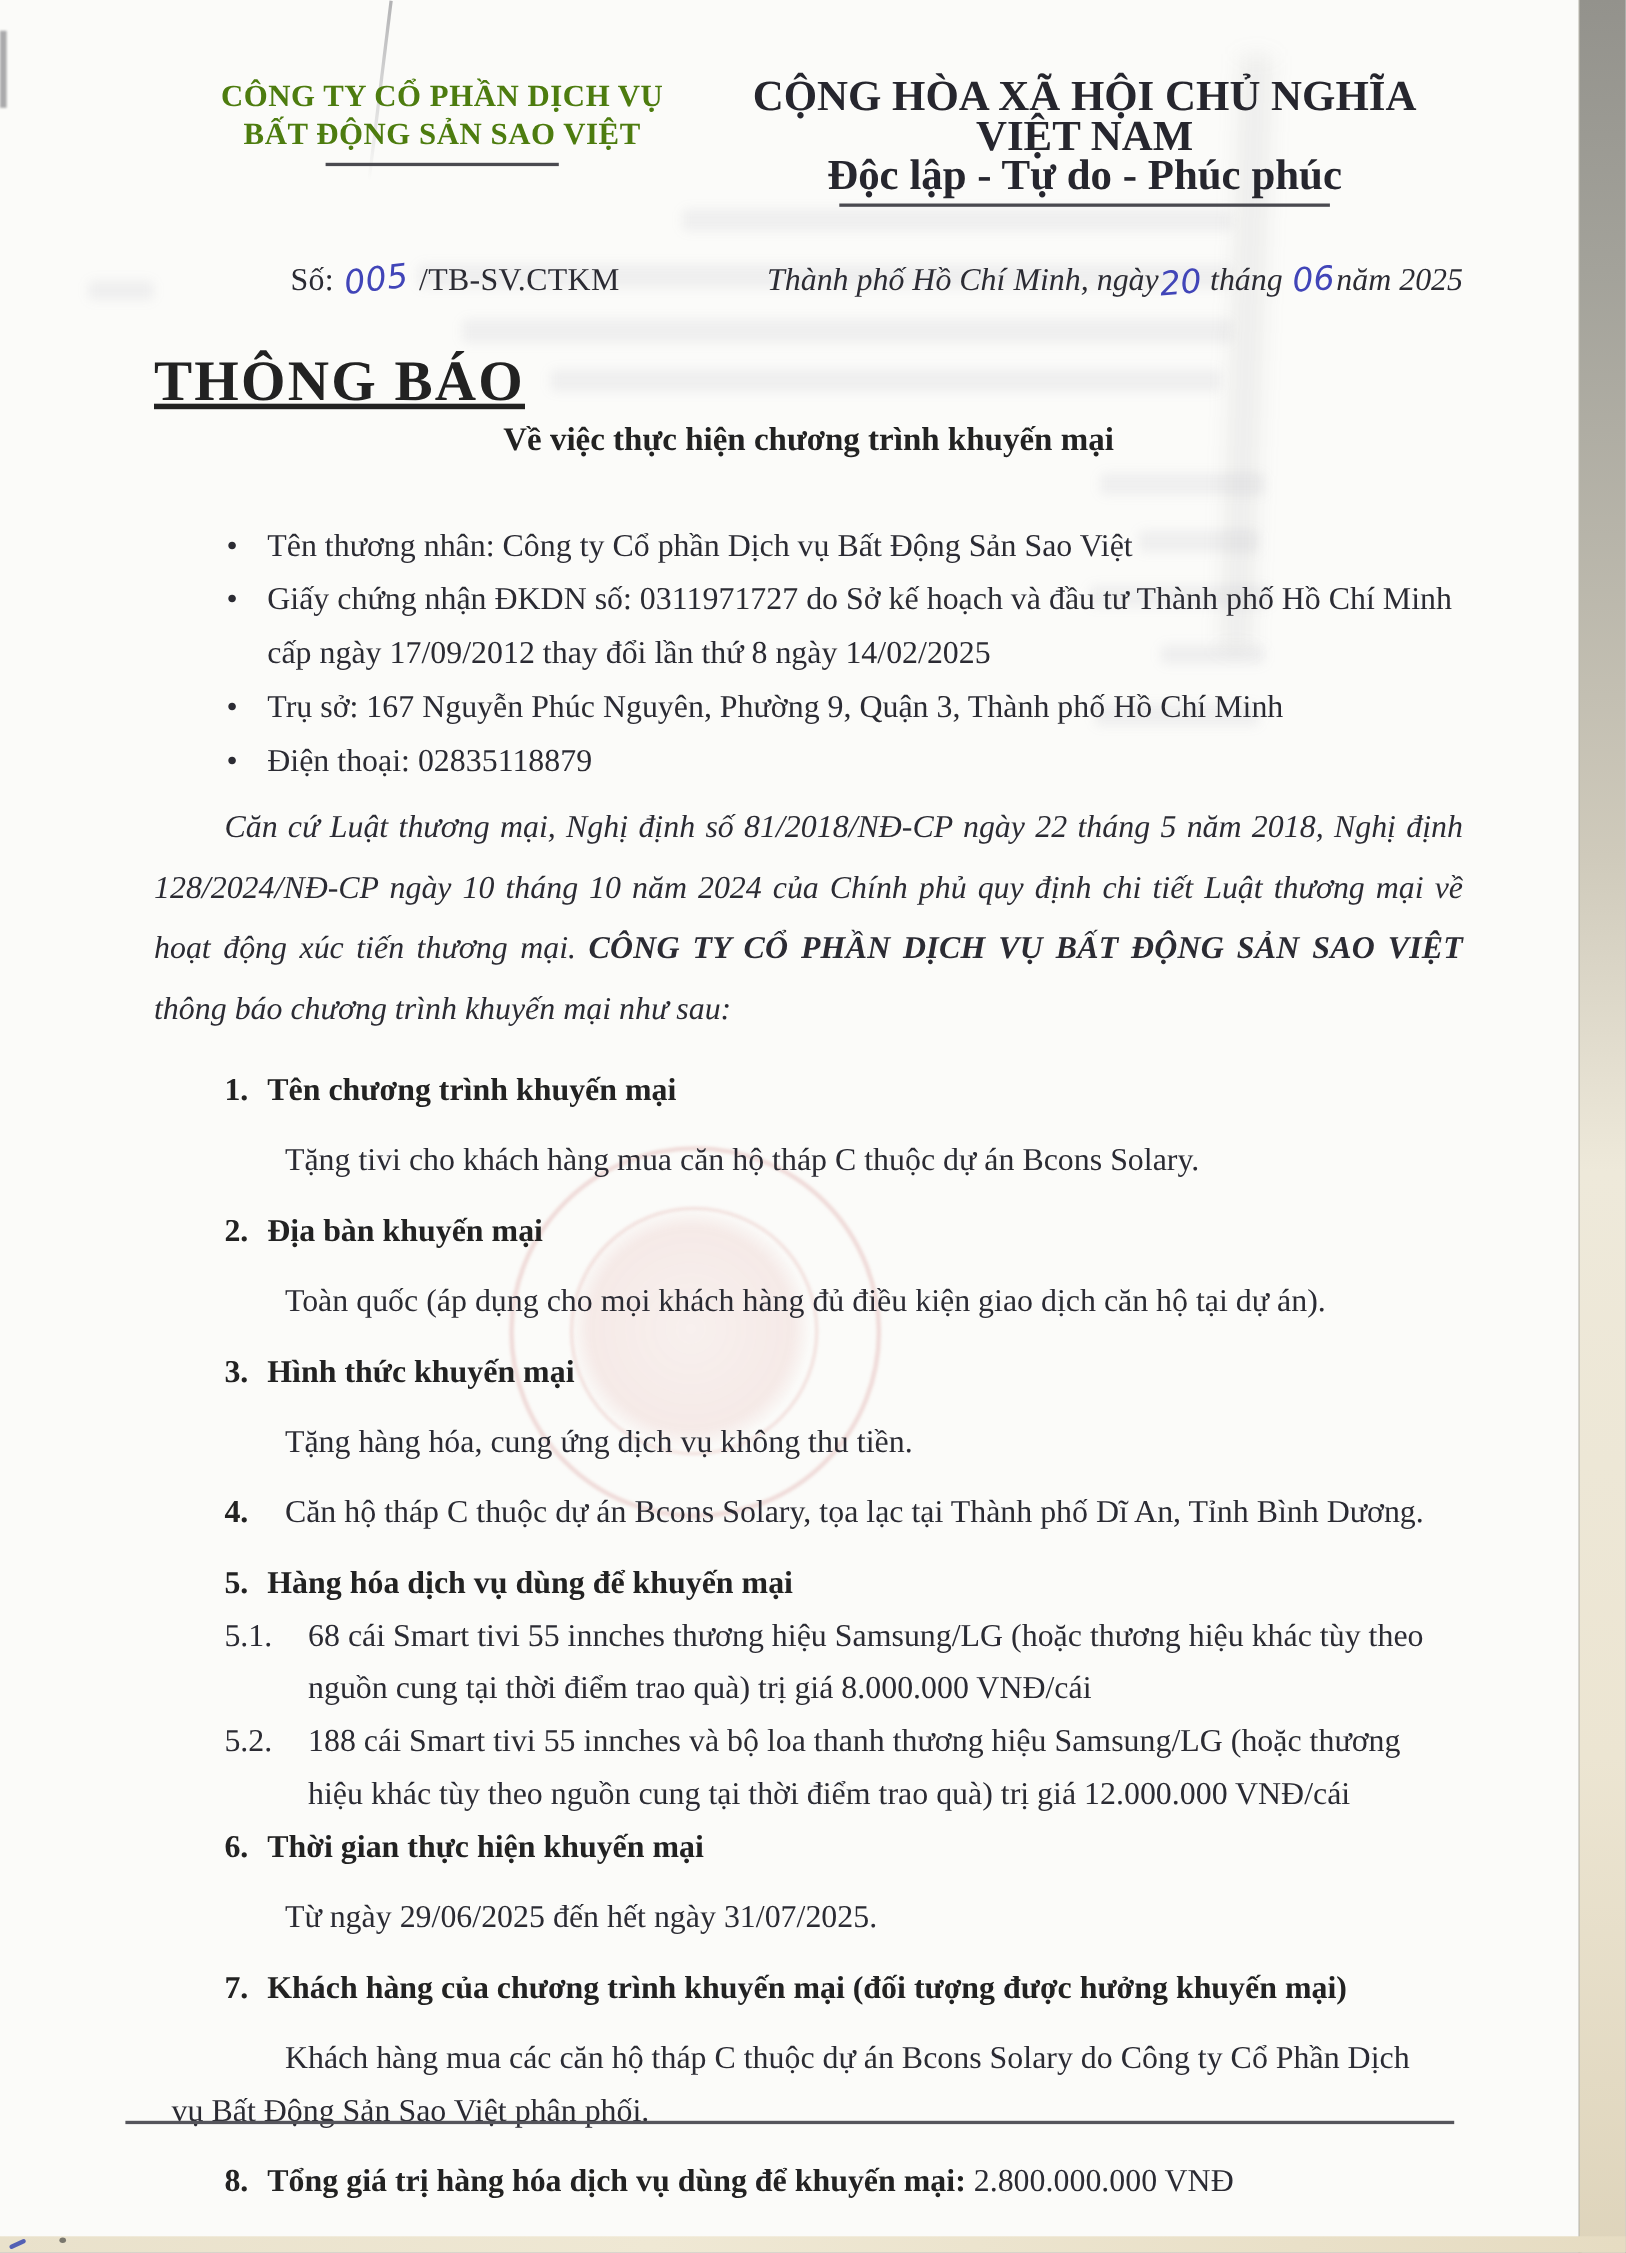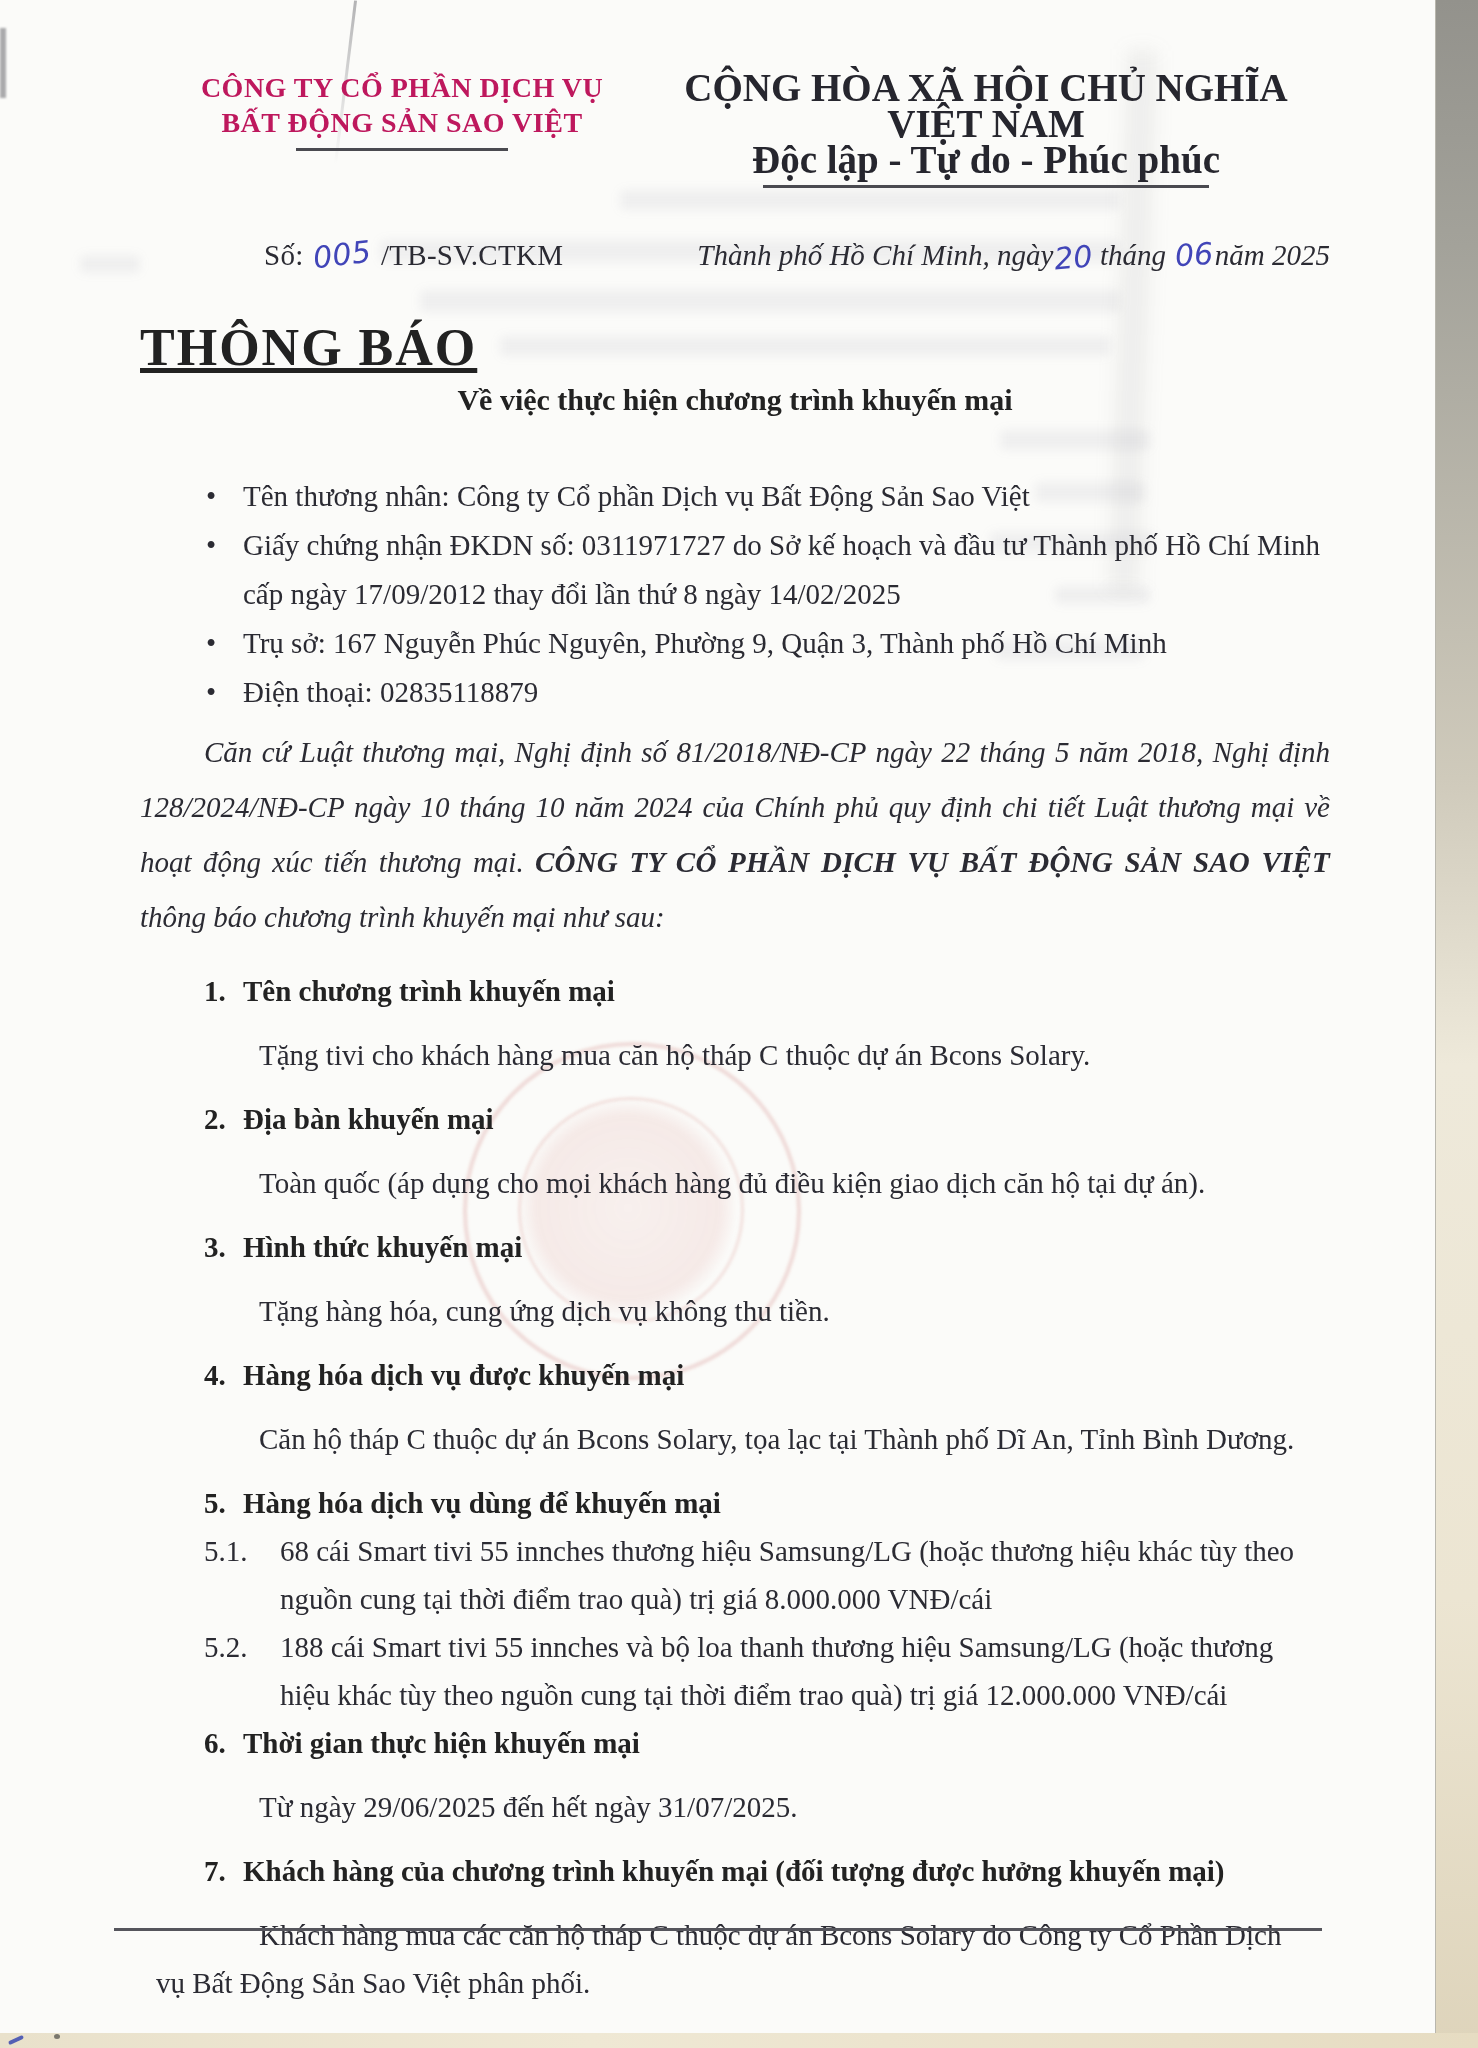--- a/index.html
+++ b/index.html
@@ -7,21 +7,21 @@
           background:#fbfbf9;font-family:"Liberation Serif","DejaVu Serif",serif;
           color:#2b2b33;}
   
   .content{position:absolute;left:140px;top:0;width:1190px;padding-top:70px;}
   .b{font-weight:bold;}
   .it{font-style:italic;}
 
   
   .header-row{display:flex;justify-content:space-between;align-items:flex-start;}
   .hdr-left{width:440px;margin-left:42px;text-align:center;font-weight:bold;
-            font-size:28px;line-height:35px;letter-spacing:.5px;color:#be185d;}
+            font-size:28px;line-height:35px;letter-spacing:.5px;color:#4d7c0f;}
   .hdr-right{width:640px;margin-right:24px;text-align:center;font-weight:bold;
              font-size:39px;line-height:36px;color:#26262e;}
   .hdr-underline-left{width:212px;border-top:3px solid #4a4a50;margin:8px auto 0;}
   .hdr-underline-right{width:446px;border-top:3px solid #4a4a50;margin:7px auto 0;}
 
   
   .ref-row{display:flex;justify-content:space-between;margin-top:42px;
            font-size:29px;line-height:49px;}
   .ref-no{margin-left:124px;letter-spacing:.3px;}
   .ref-date{font-style:italic;}
@@ -162,21 +162,21 @@
 
       <div class="sec-h"><span class="num">1.</span><span>Tên chương trình khuyến mại</span></div>
       <p class="sec-body">Tặng tivi cho khách hàng mua căn hộ tháp C thuộc dự án Bcons Solary.</p>
 
       <div class="sec-h"><span class="num">2.</span><span>Địa bàn khuyến mại</span></div>
       <p class="sec-body">Toàn quốc (áp dụng cho mọi khách hàng đủ điều kiện giao dịch căn hộ tại dự án).</p>
 
       <div class="sec-h"><span class="num">3.</span><span>Hình thức khuyến mại</span></div>
       <p class="sec-body">Tặng hàng hóa, cung ứng dịch vụ không thu tiền.</p>
 
-      <div class="sec-h"><span class="num">4.</span><span>Hàng hóa dịch vụ được khuyến mại</span></div>
+      <div class="sec-h"><span class="num">4.</span></div>
       <p class="sec-body">Căn hộ tháp C thuộc dự án Bcons Solary, tọa lạc tại Thành phố Dĩ An, Tỉnh Bình Dương.</p>
 
       <div class="sec-h"><span class="num">5.</span><span>Hàng hóa dịch vụ dùng để khuyến mại</span></div>
       <p class="subitem"><span class="subnum">5.1.</span><span>68 cái Smart tivi 55 innches thương hiệu Samsung/LG (hoặc thương hiệu khác tùy theo nguồn cung tại thời điểm trao quà) trị giá 8.000.000 VNĐ/cái</span></p>
       <p class="subitem"><span class="subnum">5.2.</span><span>188 cái Smart tivi 55 innches và bộ loa thanh thương hiệu Samsung/LG (hoặc thương hiệu khác tùy theo nguồn cung tại thời điểm trao quà) trị giá 12.000.000 VNĐ/cái</span></p>
 
       <div class="sec-h"><span class="num">6.</span><span>Thời gian thực hiện khuyến mại</span></div>
       <p class="sec-body">Từ ngày 29/06/2025 đến hết ngày 31/07/2025.</p>
 
       <div class="sec-h"><span class="num">7.</span><span>Khách hàng của chương trình khuyến mại (đối tượng được hưởng khuyến mại)</span></div>

